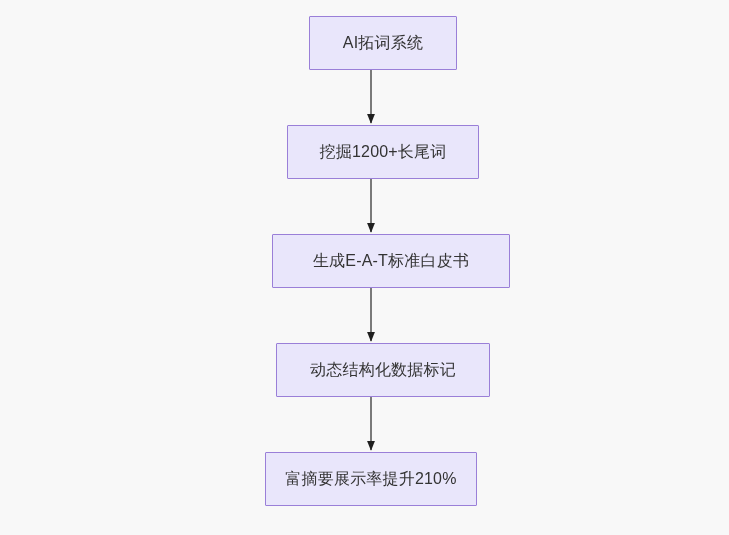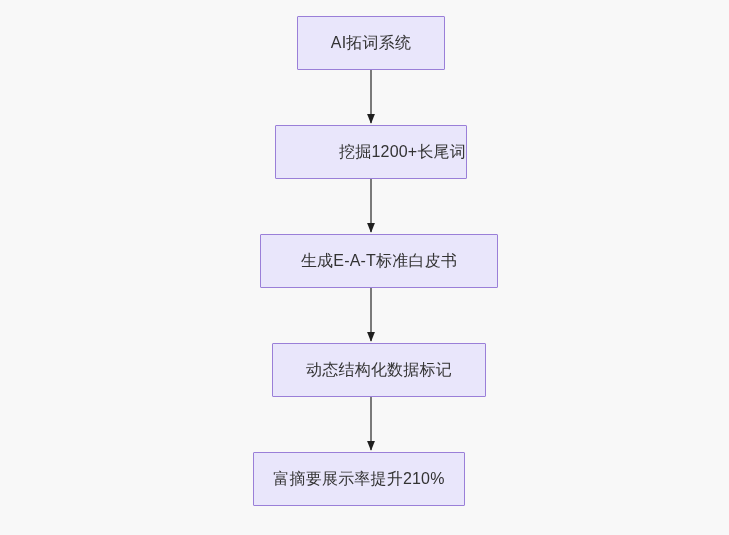--- a/index.html
+++ b/index.html
@@ -28,20 +28,21 @@
     border-radius: 1px;
     display: flex;
     align-items: center;
     justify-content: center;
     color: #333333;
     font-size: 16px;
     line-height: 1.2;
     letter-spacing: 0.2px;
     white-space: nowrap;
     user-select: none;
+    margin-left: 12px;
   }
   .node-label {
     display: block;
     text-align: center;
   }
   .edge {
     position: absolute;
     left: 0;
     top: 0;
     width: 729px;
@@ -64,29 +65,29 @@
     <line x1="371" y1="70" x2="371" y2="123" stroke="#7a7a7a" stroke-width="2" marker-end="url(#arrowhead)"></line>
     <line x1="371" y1="179" x2="371" y2="232" stroke="#7a7a7a" stroke-width="2" marker-end="url(#arrowhead)"></line>
     <line x1="371" y1="288" x2="371" y2="341" stroke="#7a7a7a" stroke-width="2" marker-end="url(#arrowhead)"></line>
     <line x1="371" y1="397" x2="371" y2="450" stroke="#7a7a7a" stroke-width="2" marker-end="url(#arrowhead)"></line>
   </svg>
 
   <div class="node" id="box-1" style="left: 297px; top: 16px; width: 148px; height: 54px; background: rgb(233, 230, 251); border-color: rgb(154, 127, 216); color: rgb(51, 51, 51);">
     <span class="node-label">AI拓词系统</span>
   </div>
 
-  <div class="node" id="box-2" style="left: 275px; top: 125px; width: 192px; height: 54px; background: rgb(233, 230, 251); border-color: rgb(154, 127, 216); color: rgb(51, 51, 51); justify-content: flex-end;">
+  <div class="node" id="box-2" style="left: 275px; top: 125px; width: 192px; height: 54px; background: rgb(233, 230, 251); border-color: rgb(154, 127, 216); color: rgb(51, 51, 51);">
     <span class="node-label">挖掘1200+长尾词</span>
   </div>
 
   <div class="node" id="box-3" style="left: 260px; top: 234px; width: 238px; height: 54px; background: rgb(233, 230, 251); border-color: rgb(154, 127, 216); color: rgb(51, 51, 51);">
     <span class="node-label">生成E-A-T标准白皮书</span>
   </div>
 
-  <div class="node" id="box-4" style="left: 272px; top: 343px; width: 214px; height: 54px; background: rgb(233, 230, 251); border-color: rgb(154, 127, 216); color: rgb(51, 51, 51);">
+  <div class="node" id="box-4" style="left: 264px; top: 343px; width: 214px; height: 54px; background: rgb(233, 230, 251); border-color: rgb(154, 127, 216); color: rgb(51, 51, 51);">
     <span class="node-label">动态结构化数据标记</span>
   </div>
 
   <div class="node" id="box-5" style="left: 253px; top: 452px; width: 212px; height: 54px; background: rgb(233, 230, 251); border-color: rgb(154, 127, 216); color: rgb(51, 51, 51);">
     <span class="node-label">富摘要展示率提升210%</span>
   </div>
 
 </div>
 
 </body></html>

